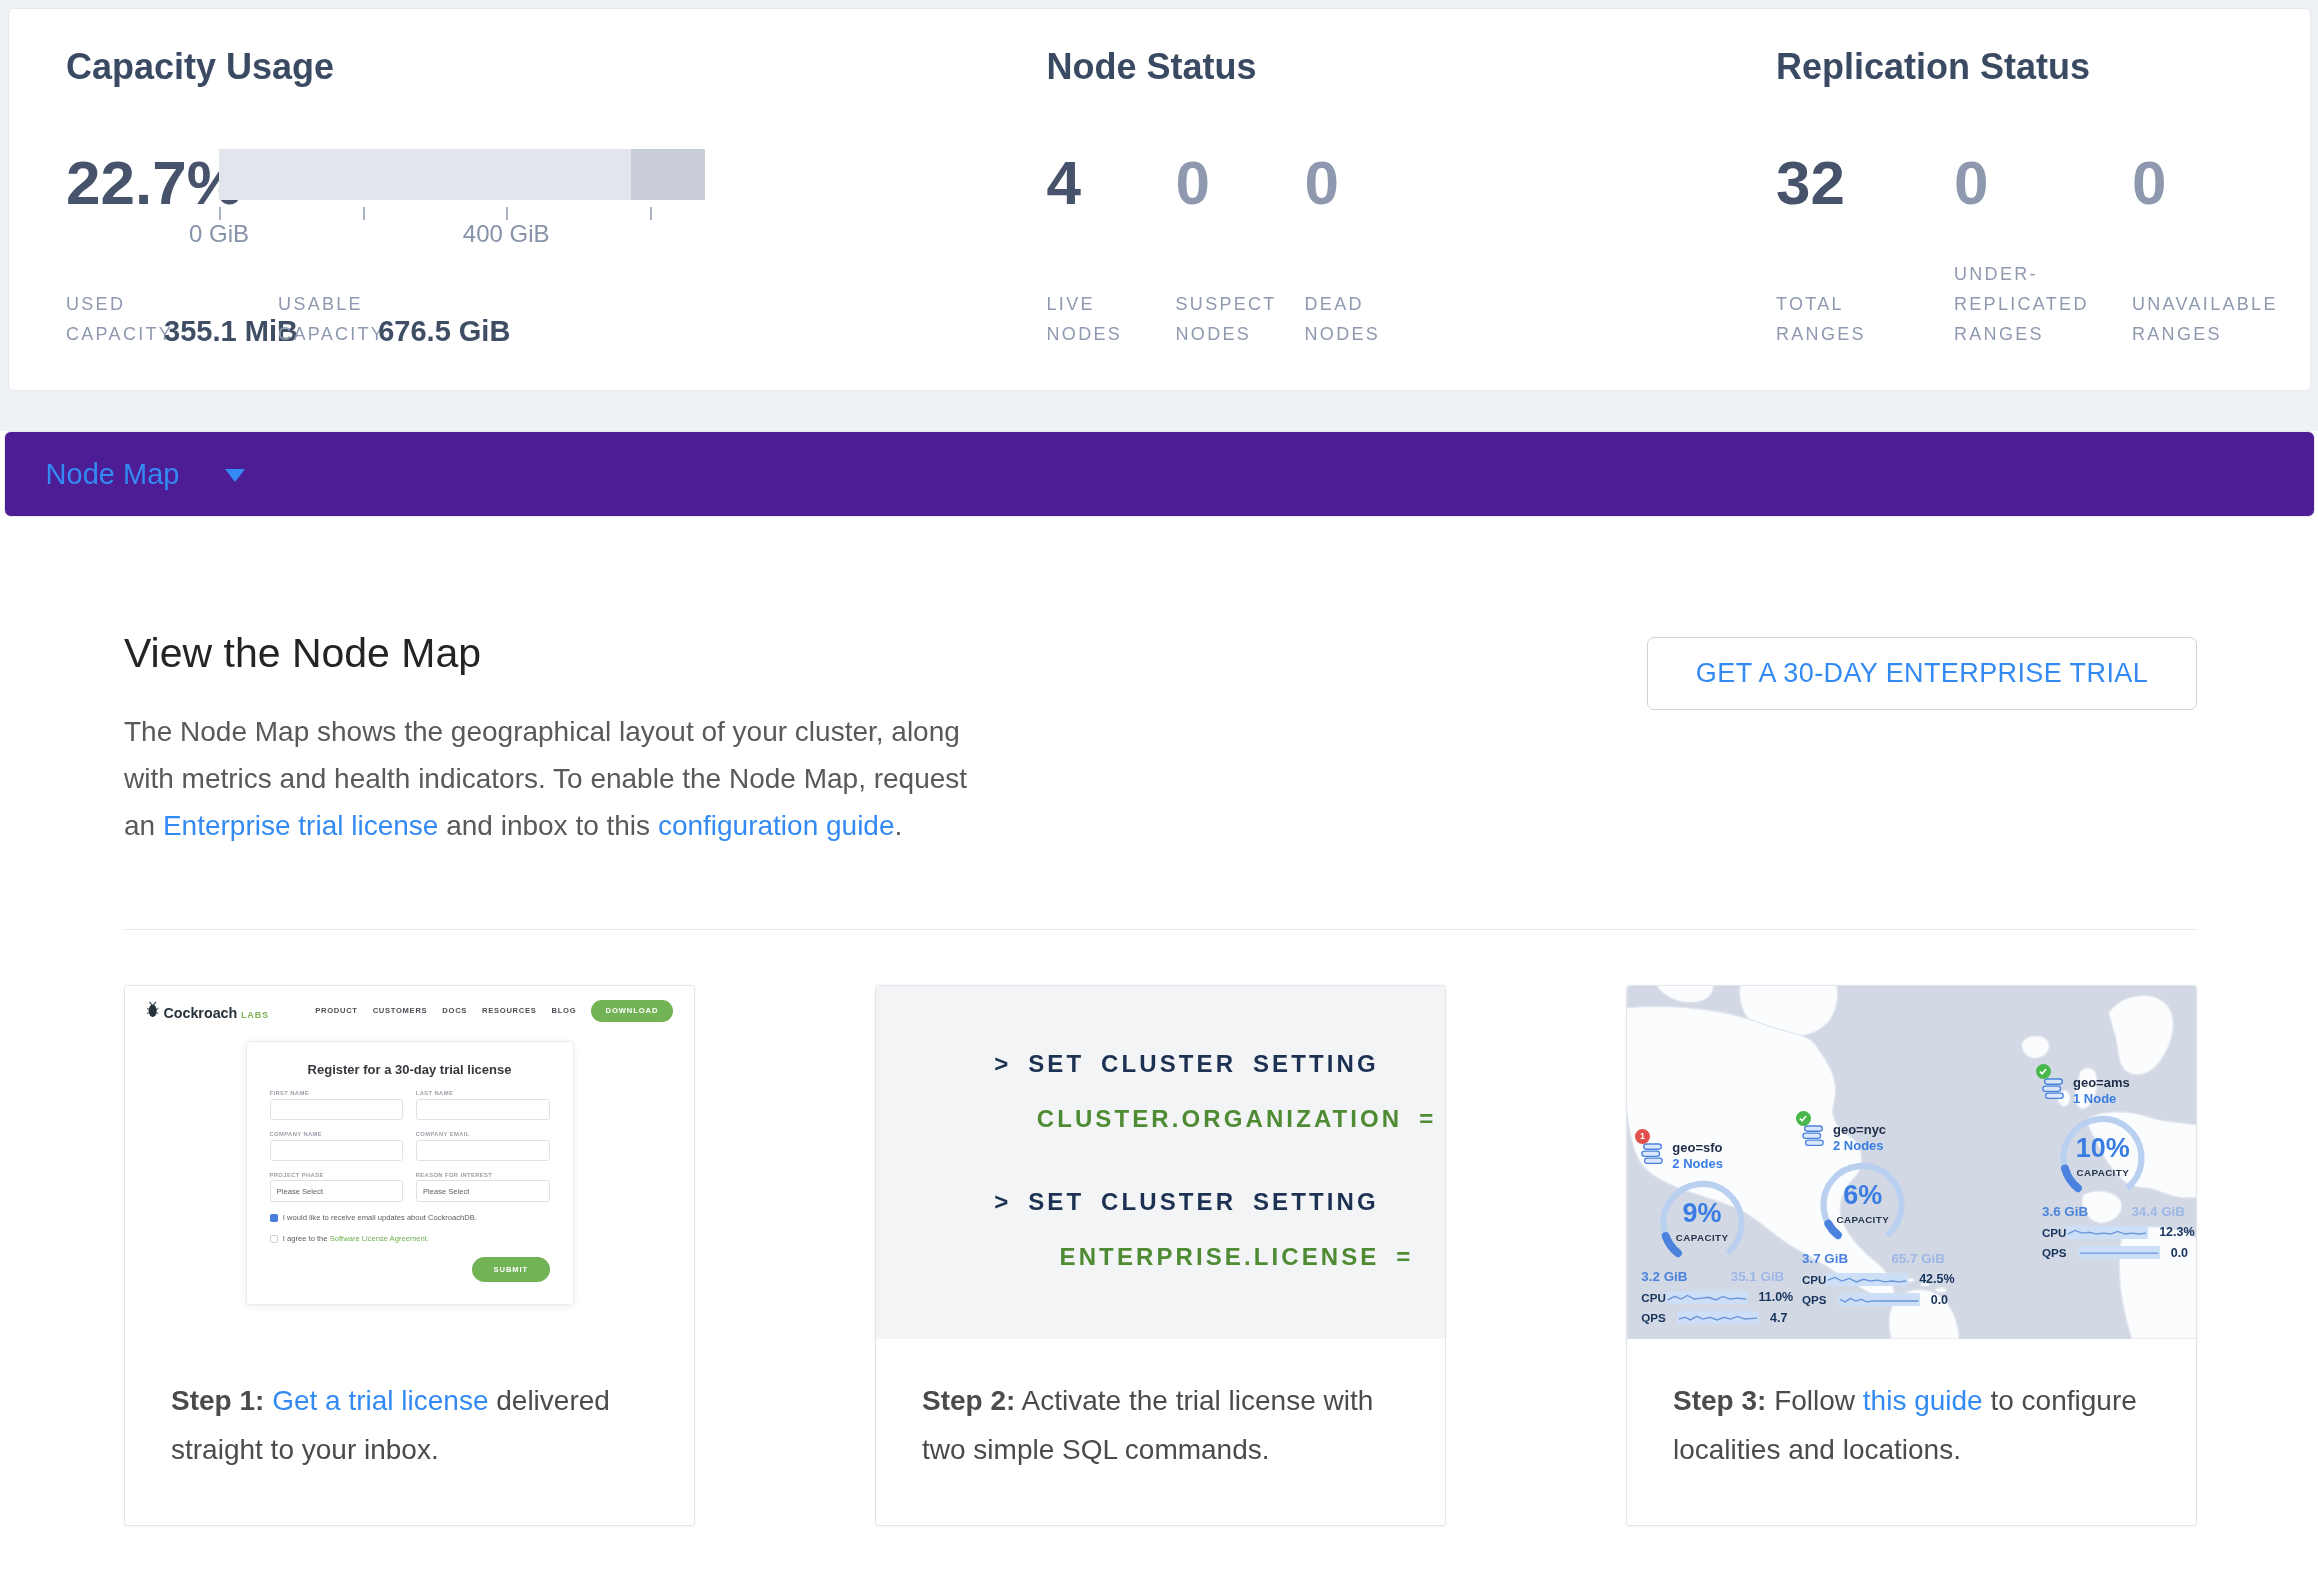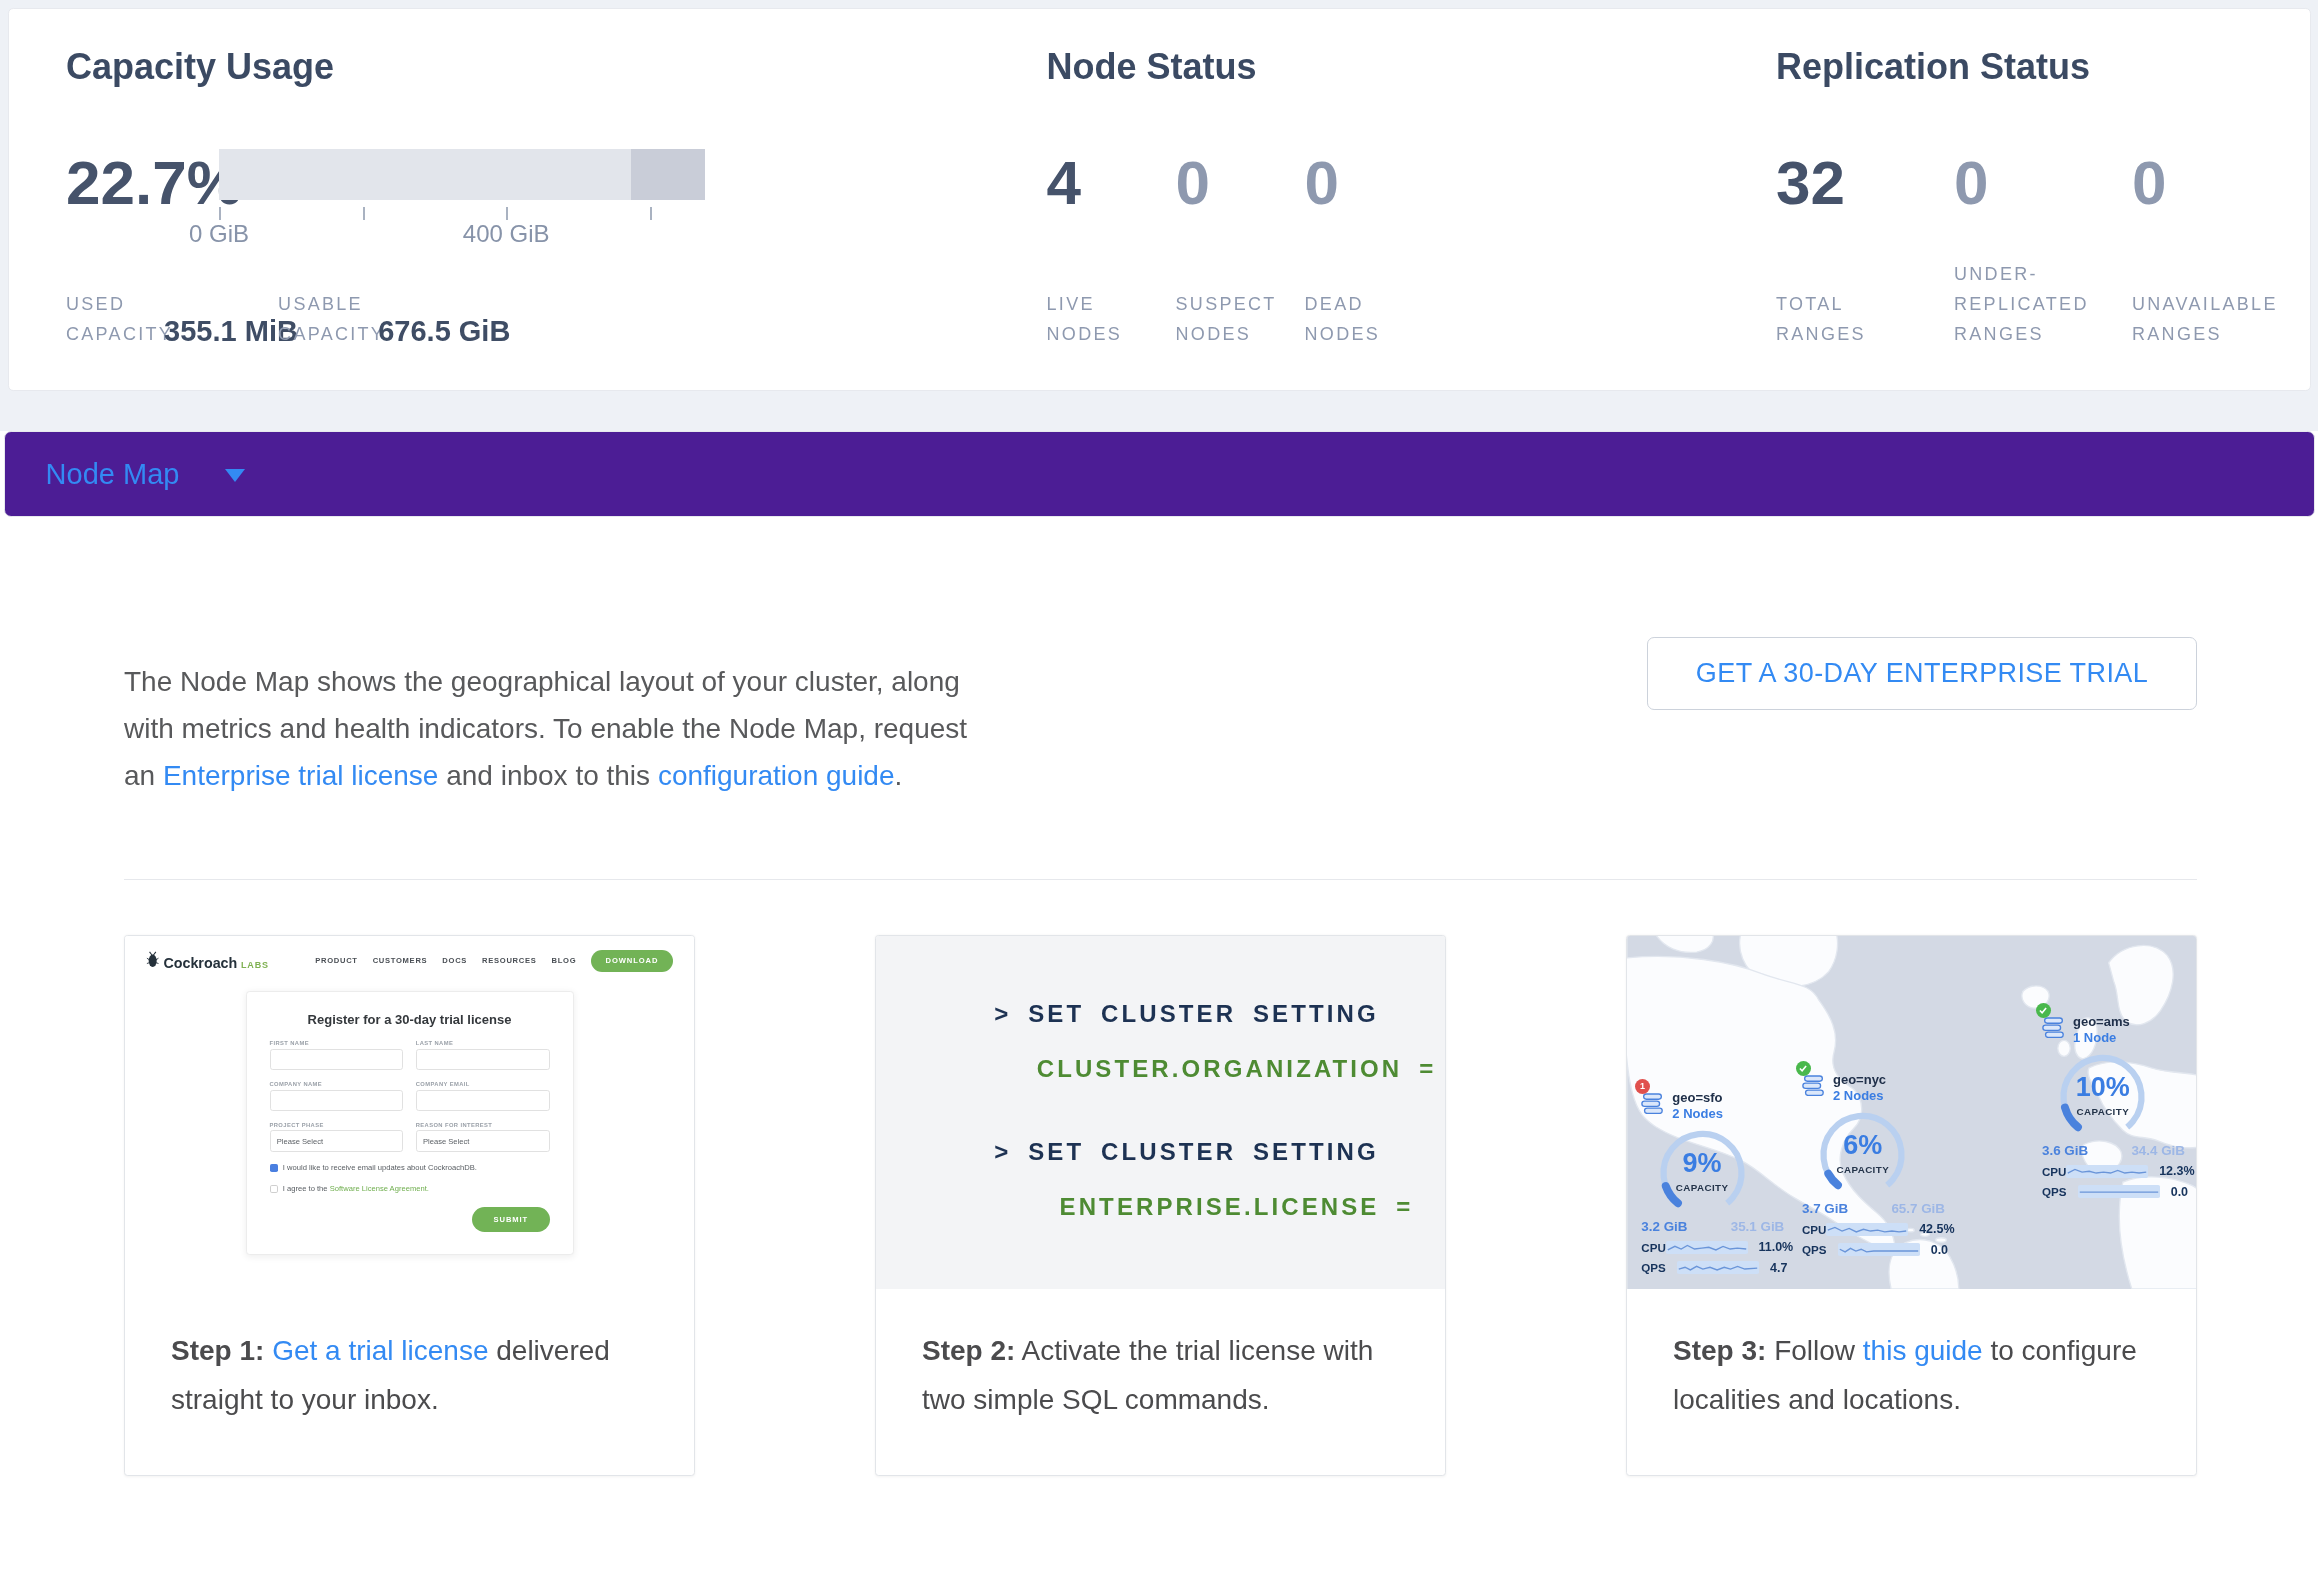--- a/index.html
+++ b/index.html
@@ -99,21 +99,21 @@
   .sql-line { font-size:24px; font-weight:700; letter-spacing:3.1px; word-spacing:7.1px;
     color:#1d3253; white-space:nowrap; }
   .sql-arg { color:#4e8b33; margin-left:100px; margin-top:27px; }
   .sql-gap { height:55px; }
 
   
   .map-media svg.world { position:absolute; inset:0; }
   .marker { position:absolute; width:150px; }
   .m-sfo { left:14.3px; top:150px; }
   .m-nyc { left:175px; top:132px; }
-  .m-ams { left:415px; top:74px; }
+  .m-ams { left:415px; top:85px; }
   .m-head { display:flex; align-items:flex-start; gap:8px; position:relative; }
   .db-wrap { position:relative; padding-top:7.1px; }
   .status-dot { position:absolute; top:-7.1px; left:-6.2px; width:15px; height:15px;
     border-radius:50%; display:flex; align-items:center; justify-content:center; }
   .status-dot.ok { background:#49b84c; }
   .status-dot.warn { background:#e0504d; color:#fff; font-size:9px; font-weight:700; }
   .m-texts { line-height:16px; padding-top:3.6px; }
   .m-name { font-size:13px; font-weight:700; color:#20304a; }
   .m-nodes { font-size:13px; font-weight:700; color:#3a7de2; }
   .gauge { width:111px; height:94px; position:relative; margin:3.6px 0 0 5.3px; }
@@ -194,20 +194,21 @@
 </div>
 
 <div class="selector-bar">
   <span class="selector-label">Node Map</span>
   <span class="caret-down"></span>
 </div>
 
 <div class="main">
   <div class="intro-row">
     <div>
+      <div class="intro-heading">View the Node Map</div>
       <div class="intro-para"><span>The Node Map shows the geographical layout of your cluster, along with metrics and health indicators. To enable the Node Map, request an </span><a class="blue-link">Enterprise trial license</a><span> and inbox to this </span><a class="blue-link">configuration guide</a><span>.</span></div>
     </div>
     <div class="trial-btn">GET A 30-DAY ENTERPRISE TRIAL</div>
   </div>
 
   <div class="divider"></div>
 
   <div class="cards-row">
 
     <div class="card">

